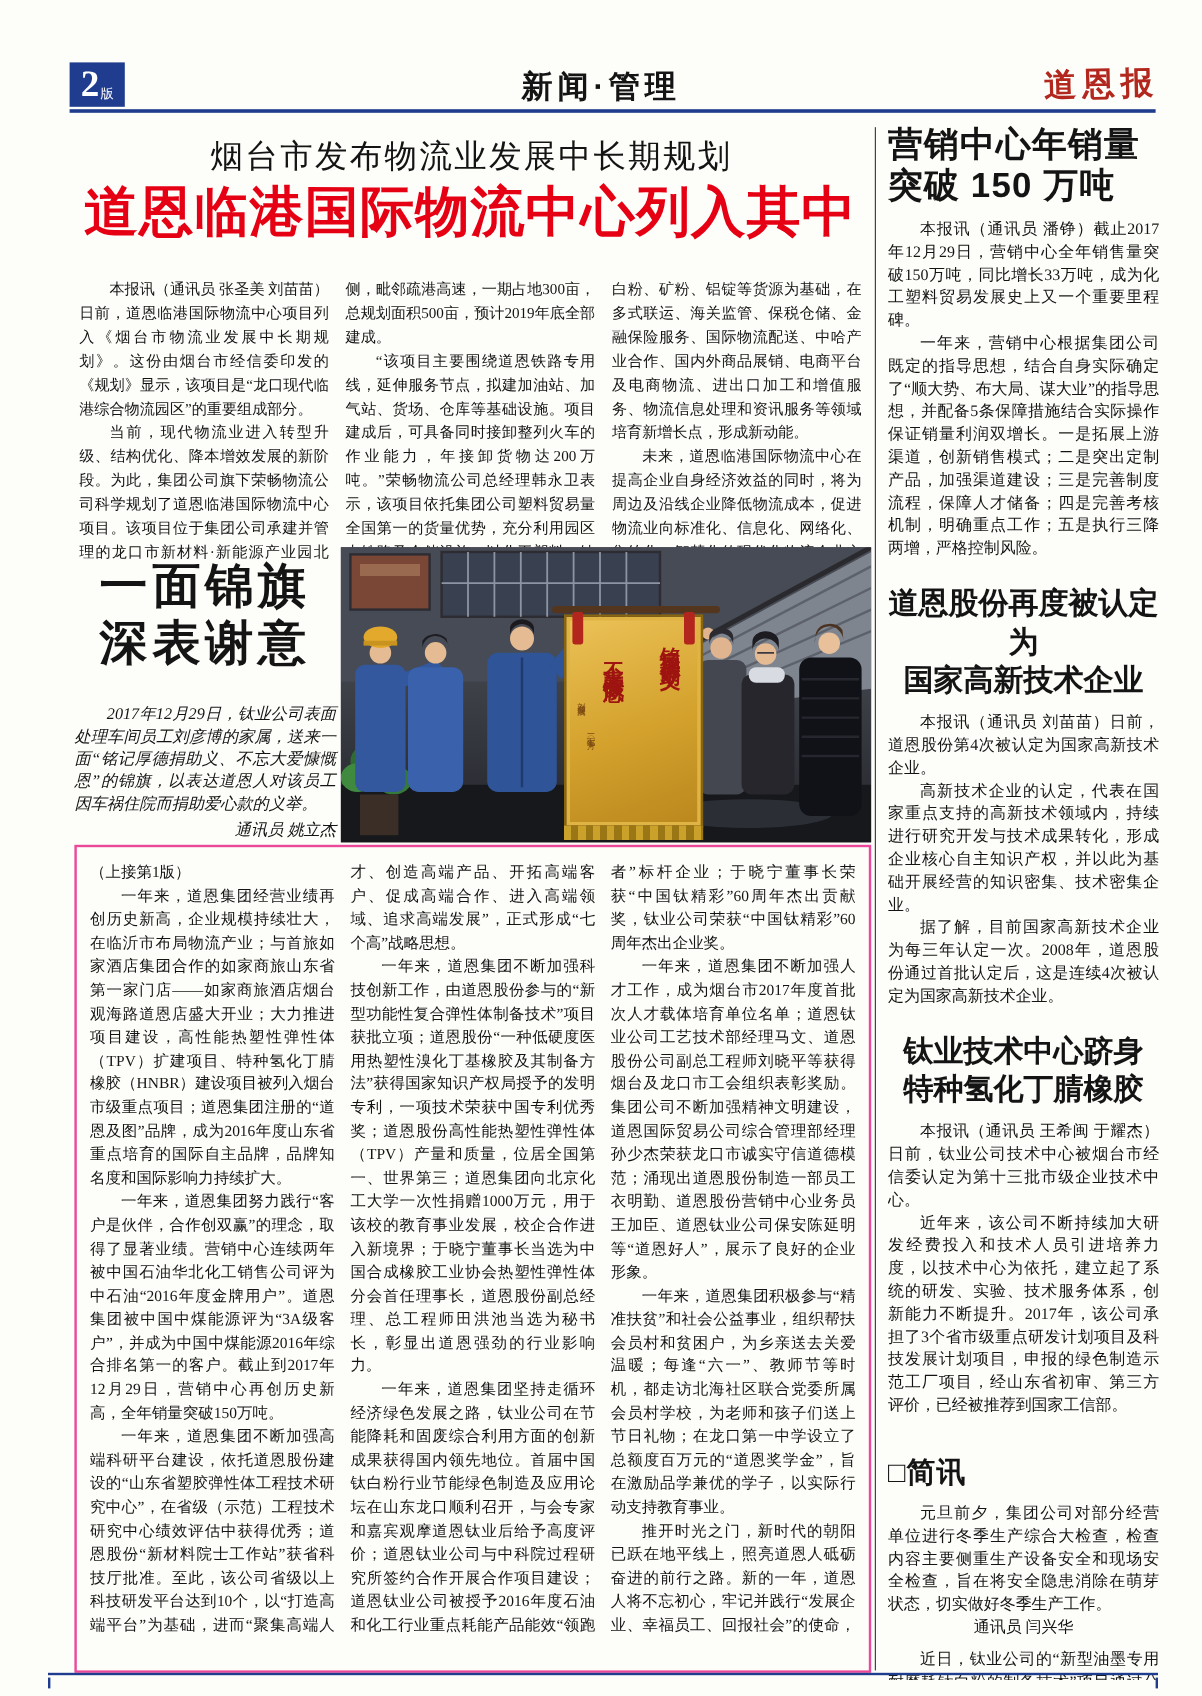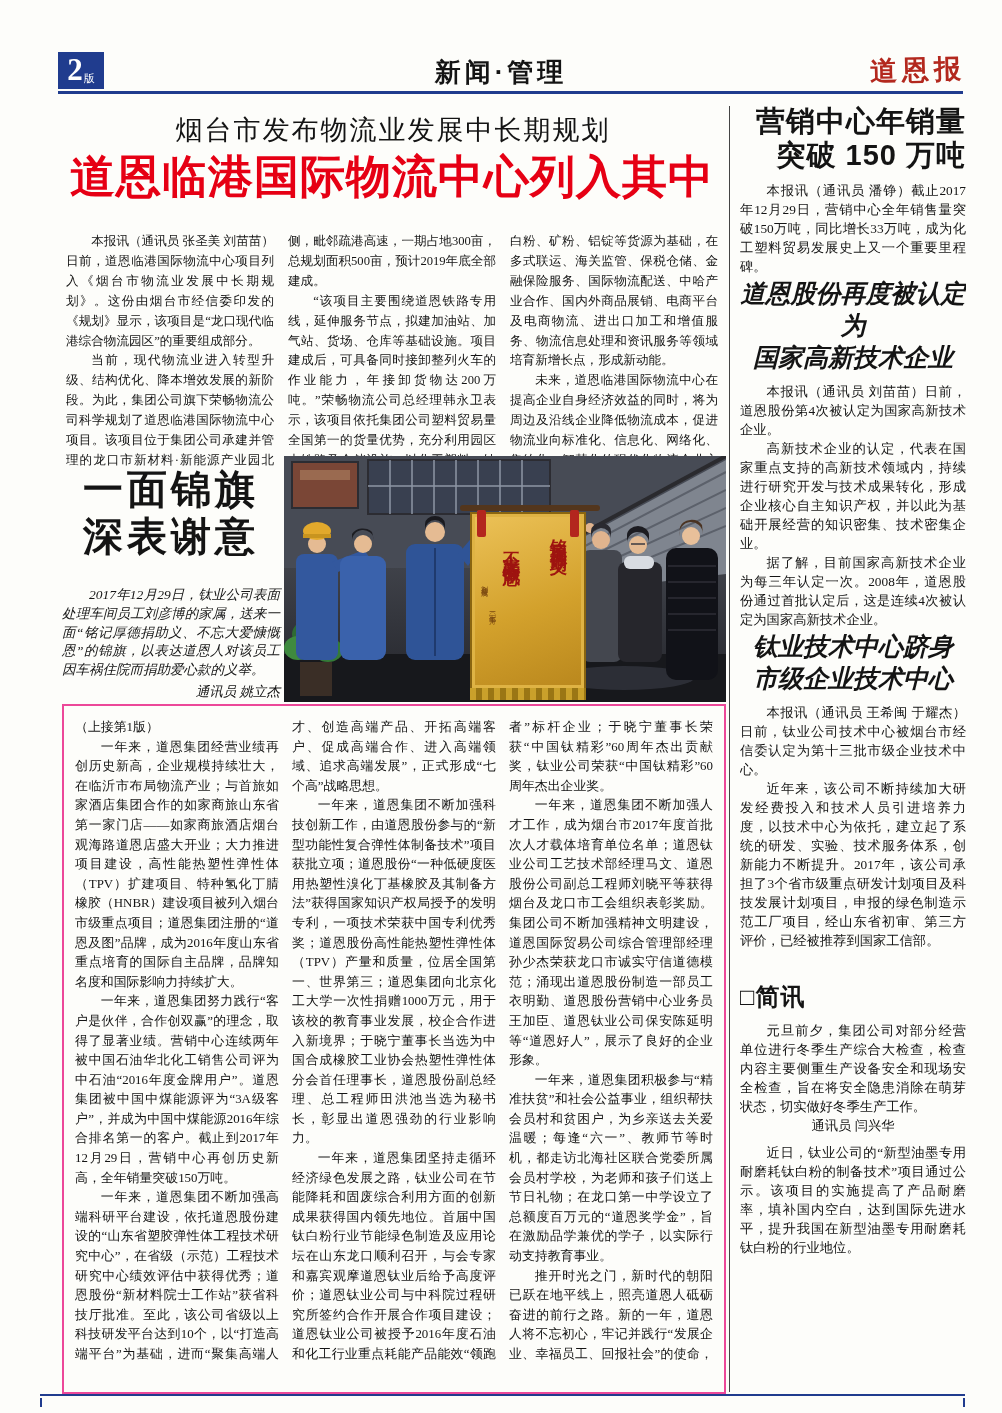--- a/index.html
+++ b/index.html
@@ -63,26 +63,26 @@
   
   .cont-box { position:absolute; left:62px; top:704px; width:664px; height:690px;
     border:2px solid #ec4899; padding:12px 11px; }
   .cont-cols { height:100%; column-count:3; column-gap:13px; column-fill:auto;
     font-size:12.9px; line-height:19.6px; text-align:justify; overflow:hidden; }
   .cont-cols p { margin:0; text-indent:2em; }
   .cont-note { margin:0; text-indent:0 !important; }
 
   
   .sidebar { position:absolute; left:740px; top:104px; width:226px; height:1296px; overflow:hidden; }
-  .sb-title-lg div { text-align:right; font-size:29px; font-weight:900; line-height:34px;
+  .sb-title-lg div { text-align:left; font-size:29px; font-weight:900; line-height:34px;
     letter-spacing:1px; font-family:"Liberation Sans","DejaVu Sans",sans-serif; }
   .sb-title div { text-align:center; font-size:25px; font-weight:900; line-height:32px;
     font-family:"Liberation Sans","DejaVu Sans",sans-serif; }
   .sb-body { font-size:13.3px; line-height:19px; text-align:justify; margin-top:9px; }
-  .sb-body p { margin:0; text-indent:2em; } .gap2 { margin-top:1px;font-style:italic; }
+  .sb-body p { margin:0; text-indent:2em; } .gap2 { margin-top:21px; }
   .briefs-heading { font-size:24px; font-weight:bold; margin-top:31px; letter-spacing:1px;
     font-family:Liberation Mono, monospace; }
   .brief { font-size:13.3px; line-height:19px; text-align:justify; margin-top:8px; }
   .brief p { margin:0; text-indent:2em; }
   .brief .byline { text-align:center; text-indent:0; }
 
   
   .bottom-rule { position:absolute; left:40px; top:1394px; width:925px; height:2px; background:#203c8e; }
   .tick { position:absolute; width:2px; height:9px; background:#203c8e; top:1398px; }
   .tick-l { left:40px; } .tick-r { left:963px; }
@@ -214,35 +214,36 @@
 </section>
 
 <aside class="sidebar">
 
   <div class="sb-title-lg">
     <div>营销中心年销量</div>
     <div>突破 150 万吨</div>
   </div>
   <div class="sb-body">
     <p>本报讯（通讯员 潘铮）截止2017年12月29日，营销中心全年销售量突破150万吨，同比增长33万吨，成为化工塑料贸易发展史上又一个重要里程碑。</p>
+    <p>一年来，营销中心根据集团公司既定的指导思想，结合自身实际确定了“顺大势、布大局、谋大业”的指导思想，并配备5条保障措施结合实际操作保证销量利润双增长。一是拓展上游渠道，创新销售模式；二是突出定制产品，加强渠道建设；三是完善制度流程，保障人才储备；四是完善考核机制，明确重点工作；五是执行三降两增，严格控制风险。</p>
   </div>
 
   <div class="sb-title gap2">
     <div>道恩股份再度被认定为</div>
     <div>国家高新技术企业</div>
   </div>
   <div class="sb-body">
     <p>本报讯（通讯员 刘苗苗）日前，道恩股份第4次被认定为国家高新技术企业。</p>
     <p>高新技术企业的认定，代表在国家重点支持的高新技术领域内，持续进行研究开发与技术成果转化，形成企业核心自主知识产权，并以此为基础开展经营的知识密集、技术密集企业。</p>
     <p>据了解，目前国家高新技术企业为每三年认定一次。2008年，道恩股份通过首批认定后，这是连续4次被认定为国家高新技术企业。</p>
   </div>
 
   <div class="sb-title gap2">
     <div>钛业技术中心跻身</div>
-    <div>市级企业技术中心</div>
+    <div>特种氢化丁腈橡胶</div>
   </div>
   <div class="sb-body">
     <p>本报讯（通讯员 王希闽 于耀杰）日前，钛业公司技术中心被烟台市经信委认定为第十三批市级企业技术中心。</p>
     <p>近年来，该公司不断持续加大研发经费投入和技术人员引进培养力度，以技术中心为依托，建立起了系统的研发、实验、技术服务体系，创新能力不断提升。2017年，该公司承担了3个省市级重点研发计划项目及科技发展计划项目，申报的绿色制造示范工厂项目，经山东省初审、第三方评价，已经被推荐到国家工信部。</p>
   </div>
 
   <div class="briefs-heading">□简讯</div>
 
   <div class="brief">
     <p>元旦前夕，集团公司对部分经营单位进行冬季生产综合大检查，检查内容主要侧重生产设备安全和现场安全检查，旨在将安全隐患消除在萌芽状态，切实做好冬季生产工作。</p>

